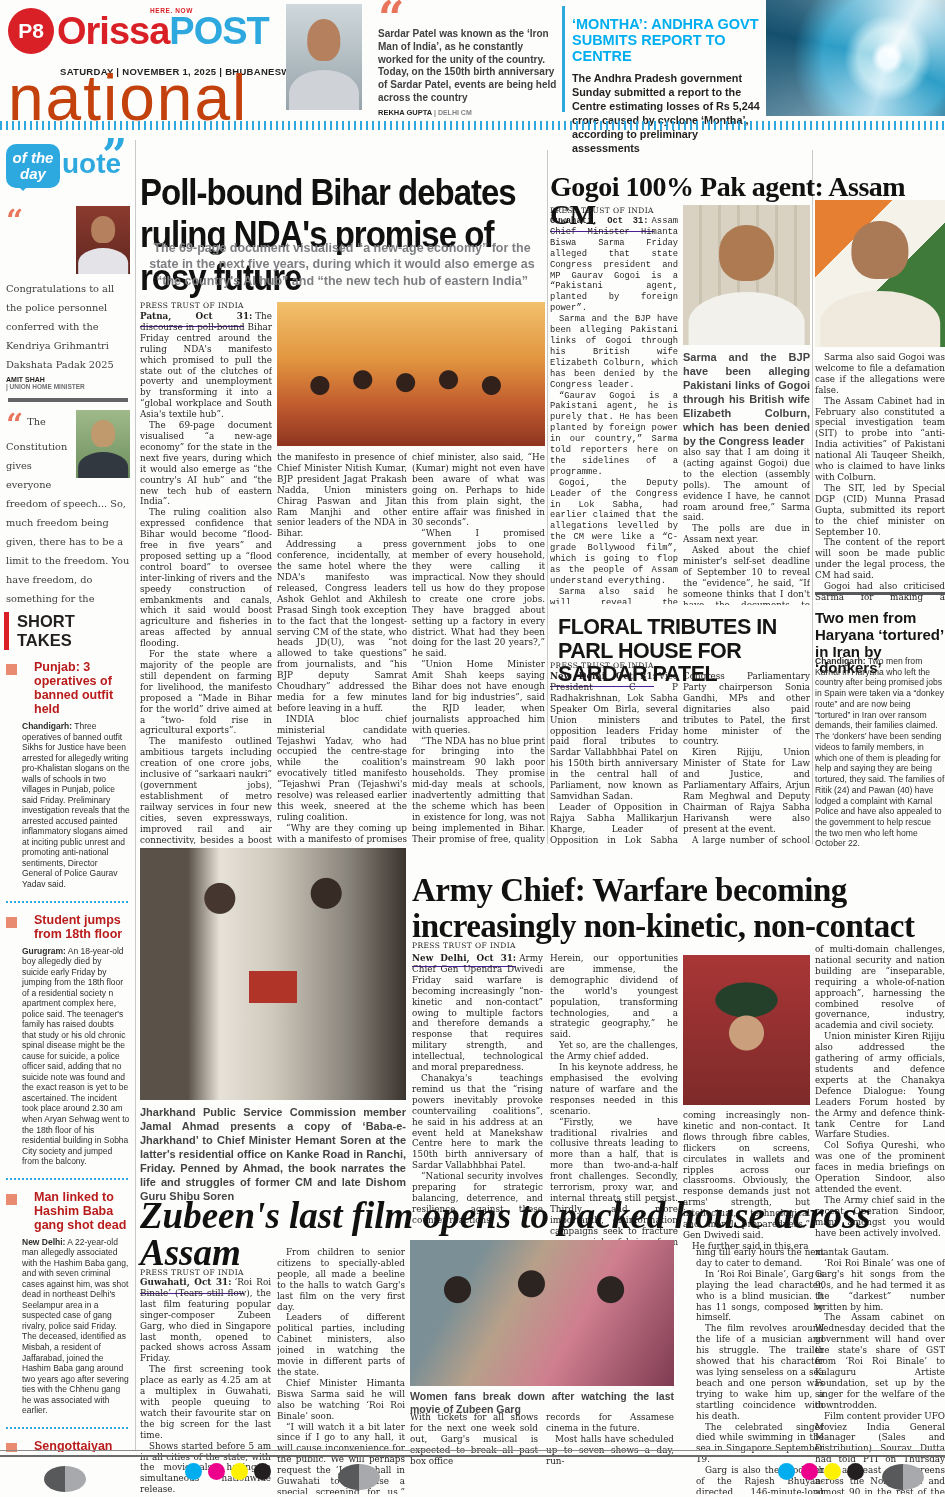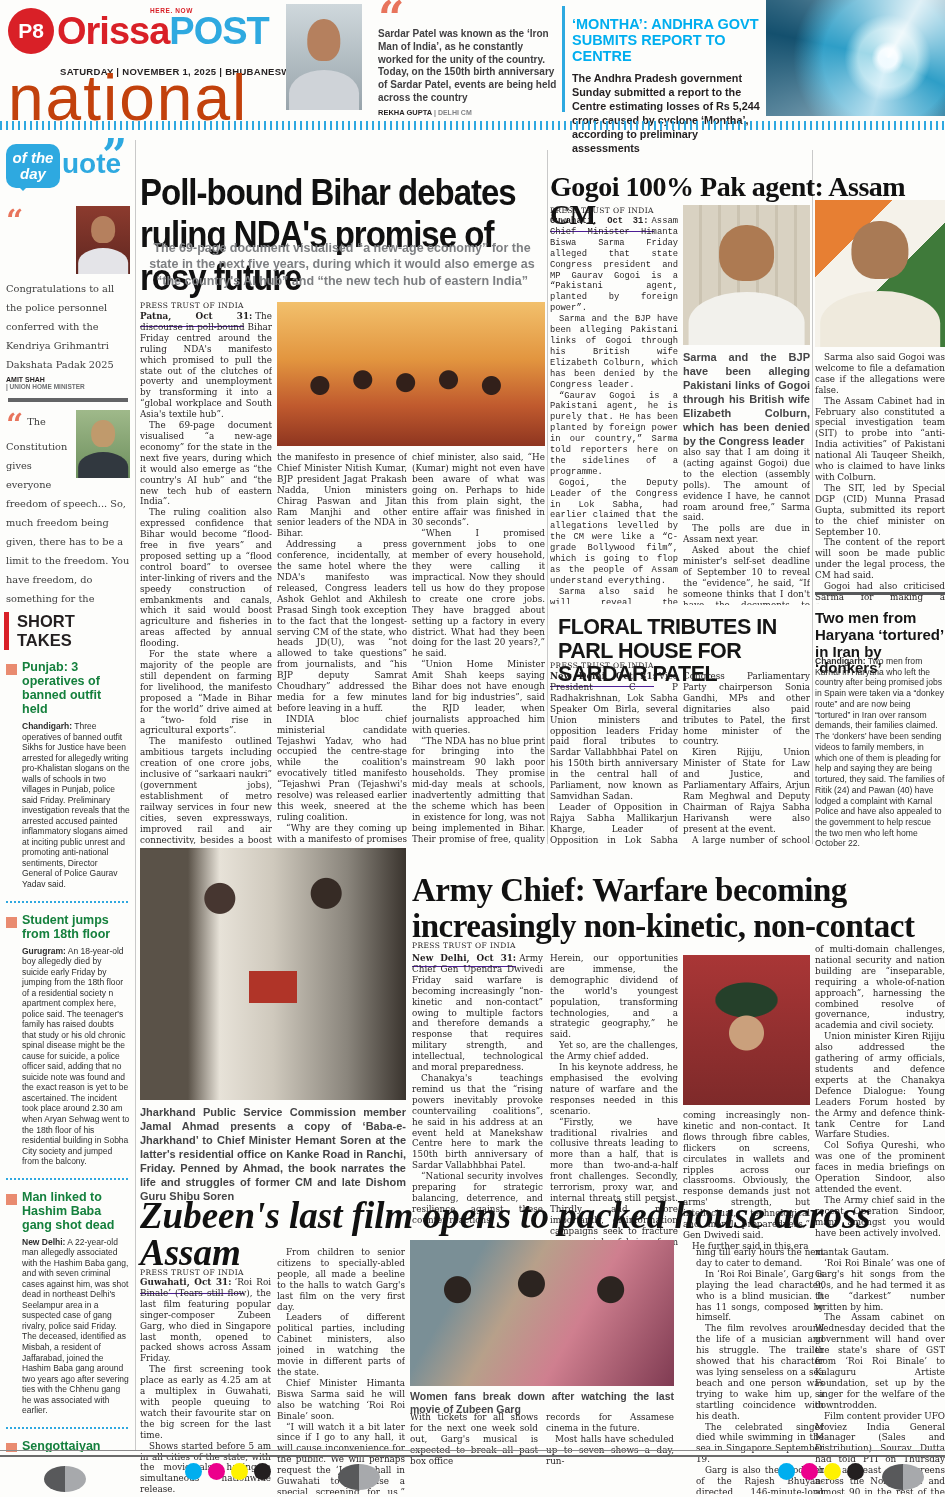--- a/index.html
+++ b/index.html
@@ -84,21 +84,21 @@
   .q-text{font:400 9.8px/1.25 "DejaVu Serif",serif;color:#3d3d3d;}
   .q-author{font:800 7px "Liberation Sans",sans-serif;color:#231f20;margin-top:4px;}
   .q-role{font:700 6.5px "Liberation Sans",sans-serif;color:#6d6e71;}
   .qdiv{clear:both;height:4px;background:#636466;margin:8px 2px;}
   .shorttakes{left:0;top:612px;width:134px;height:840px;overflow:hidden;}
   .st-head{border-left:5px solid #d92027;padding-left:8px;margin-left:4px;
      font:600 16.5px "Liberation Sans",sans-serif;color:#231f20;}
   .st-head b{font-weight:800;}
   .st-item{position:relative;padding:10px 4px 2px 22px;}
   .st-item::before{content:"";position:absolute;left:6px;top:14px;width:11px;height:11px;background:#e98b70;}
-  .st-item h3{margin:0 0 5px 0;font:800 12.5px/1.12 "Liberation Sans",sans-serif;color:#15803d;}
+  .st-item h3{margin:0 0 5px 12px;font:800 12.5px/1.12 "Liberation Sans",sans-serif;color:#b91c1c;}
   .st-item p{margin:0;font:400 8.5px/1.24 "Liberation Sans",sans-serif;color:#2d2d2d;}
   .st-item b{font-weight:800;}
   .st-div{border-top:2px dotted #2fa8e0;margin:9px 6px 0 6px;}
 
   
   .byline{font:400 7.5px "DejaVu Serif",serif;letter-spacing:.4px;color:#231f20;
      border-bottom:1px solid #4c1d95;display:inline-block;padding-bottom:16px;}
   .col{font:400 8.8px/1.24 "DejaVu Serif",serif;text-align:justify;overflow:hidden;}
   .col p{margin:0;text-indent:9px;}
   .col p.lead{text-indent:0;}

